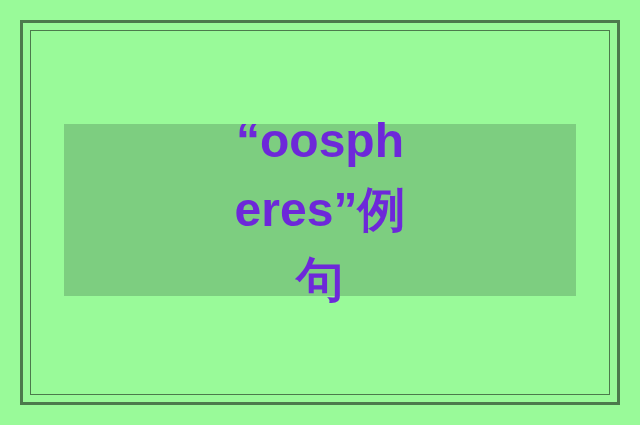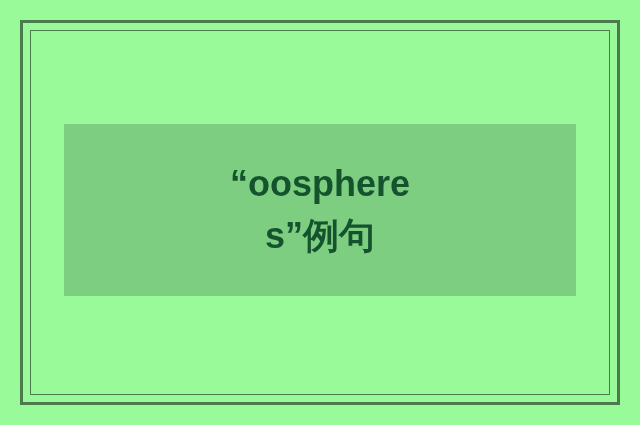--- a/index.html
+++ b/index.html
@@ -55,23 +55,23 @@
     background: #7dce80;
     box-sizing: border-box;
     display: flex;
     align-items: center;
     justify-content: center;
   }
 
   .title-text {
     width: 190px;
     margin: 0;
-    color: #14532d;
+    color: #6d28d9;
     font-family: "Liberation Sans", "DejaVu Sans", sans-serif;
-    font-size: 36px;
+    font-size: 48px;
     font-weight: bold;
     line-height: 1.45;
     text-align: center;
     letter-spacing: 0px;
     word-break: break-all;
     overflow-wrap: break-word;
   }
 </style>
 </head>
 <body>

